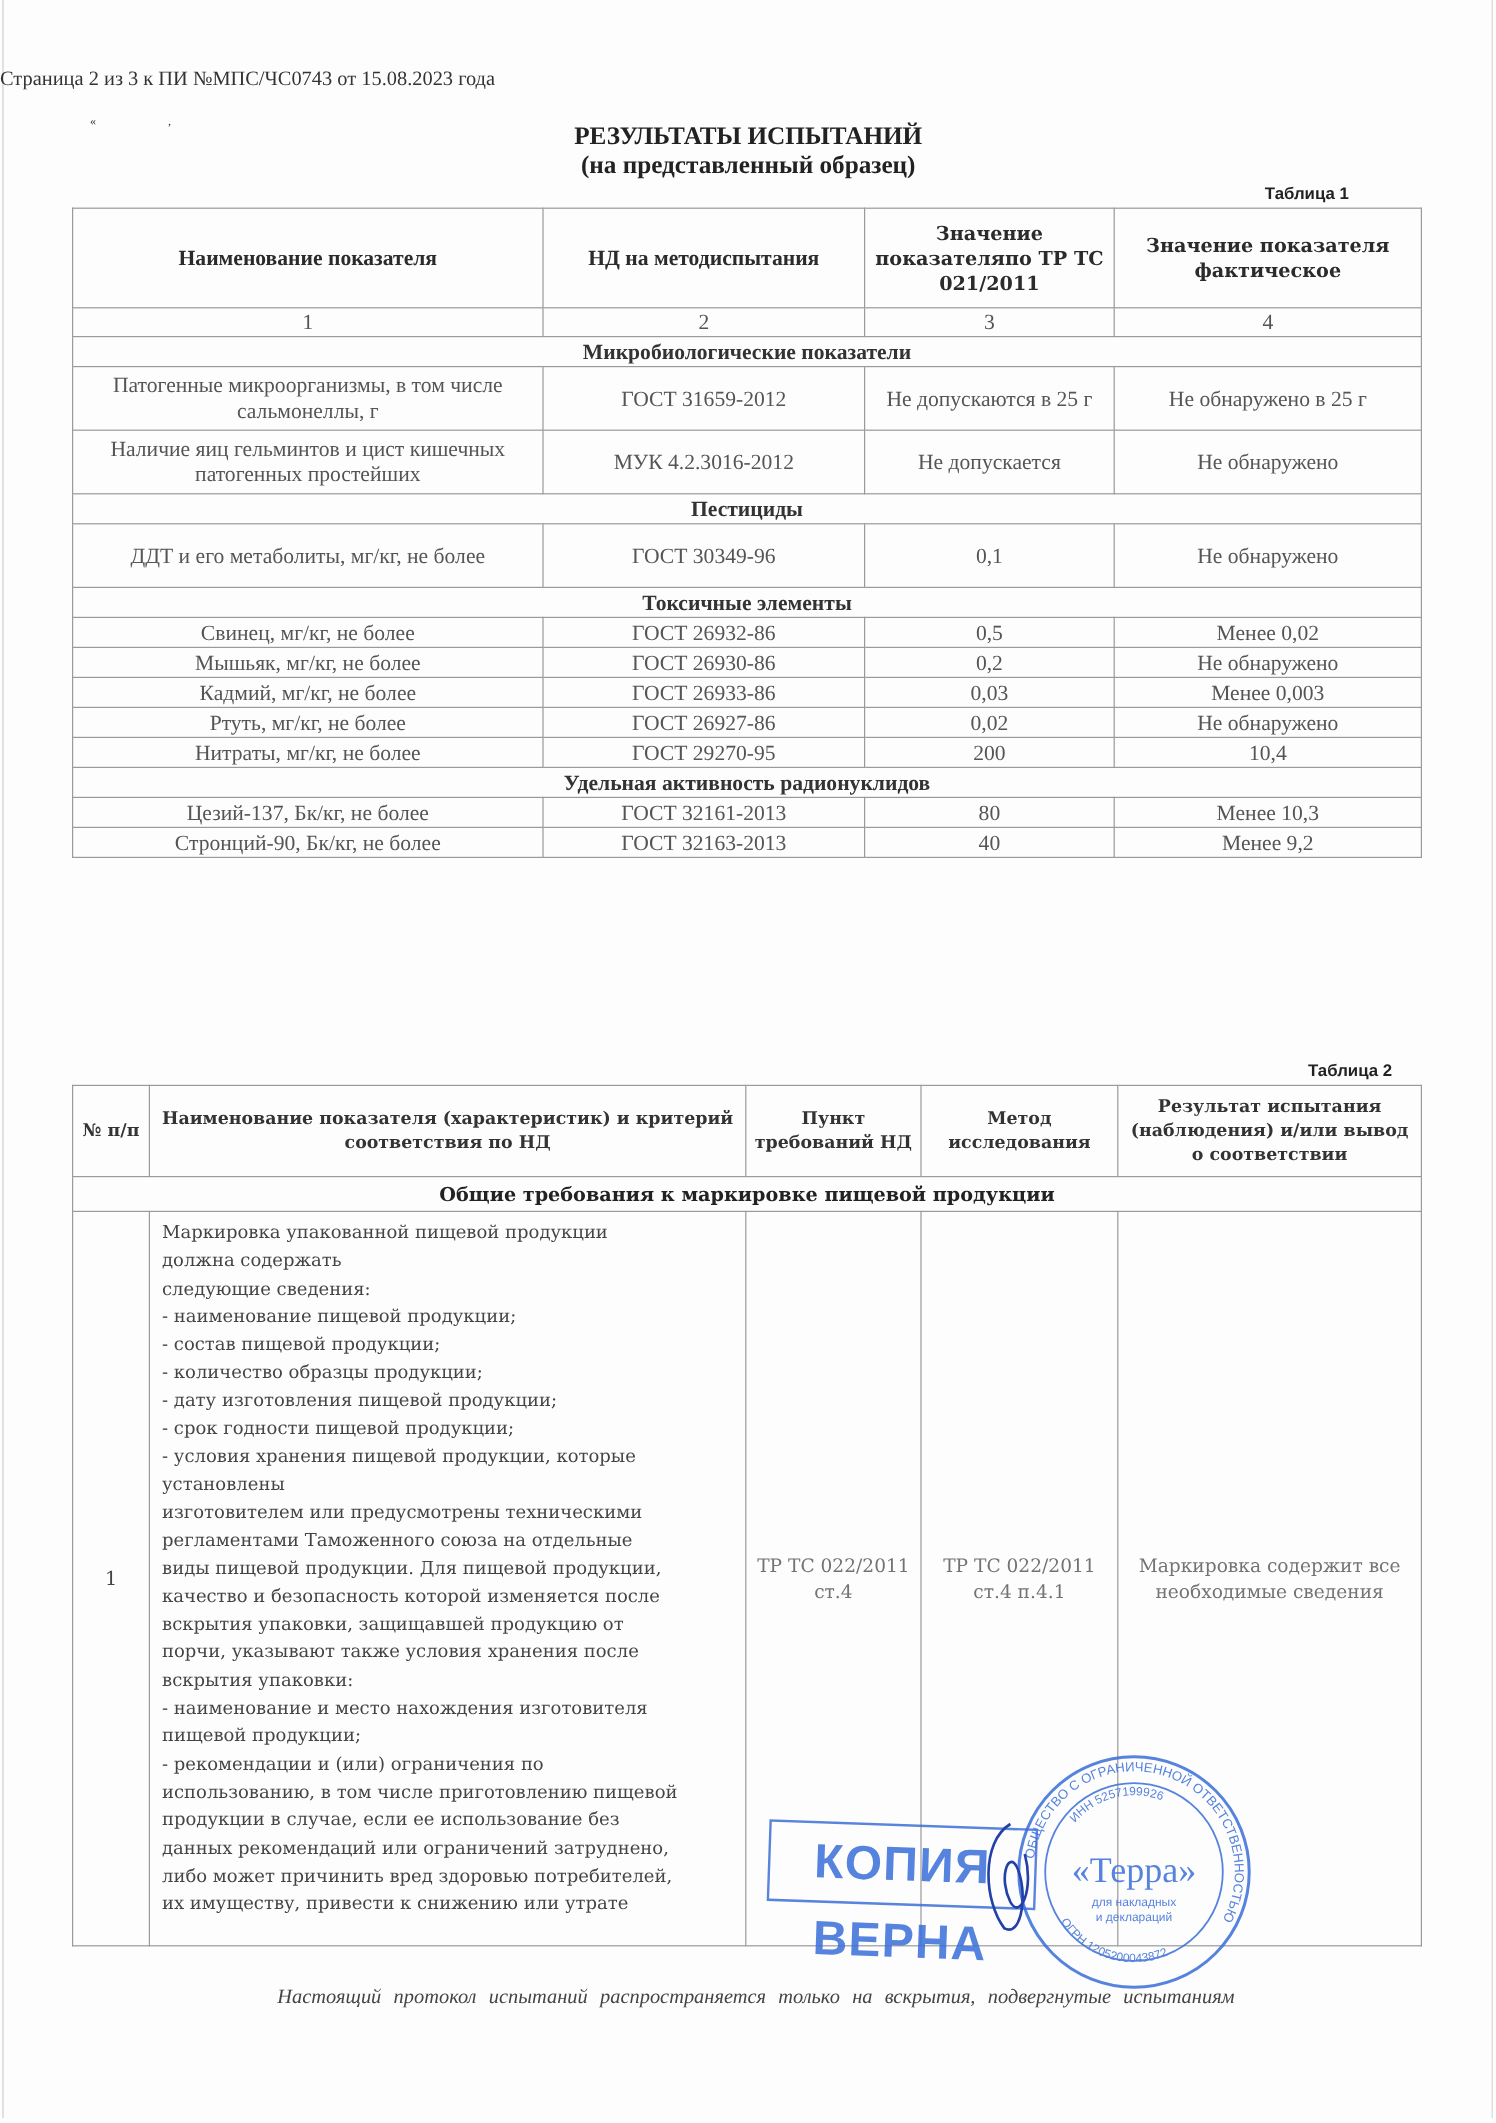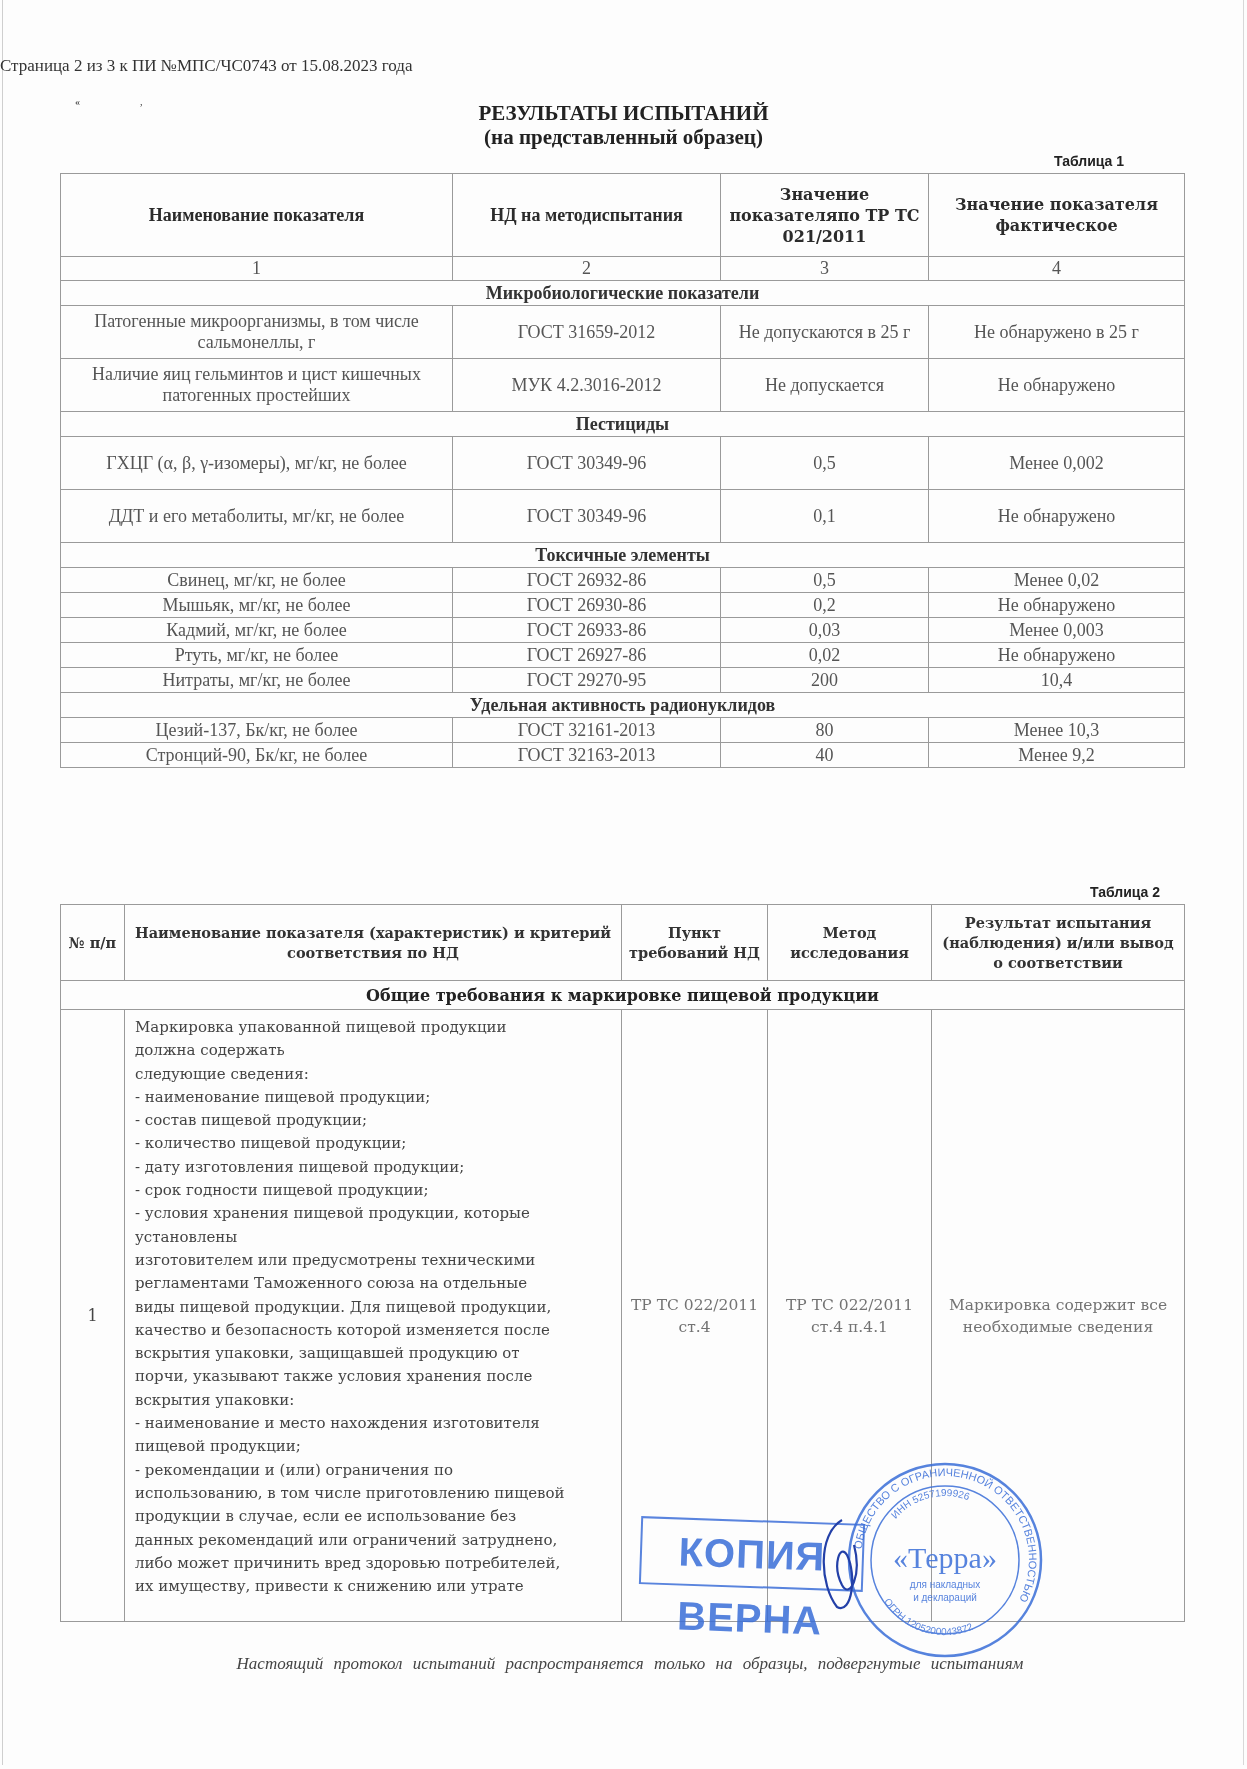--- a/index.html
+++ b/index.html
@@ -88,26 +88,20 @@
       <tr class="two">
         <td>Наличие яиц гельминтов и цист кишечных патогенных простейших</td>
         <td>МУК 4.2.3016-2012</td>
         <td>Не допускается</td>
         <td>Не обнаружено</td>
       </tr>
       <tr class="sec">
         <td colspan="4">Пестициды</td>
       </tr>
       <tr class="two">
-        <td>ГХЦГ (α, β, γ-изомеры), мг/кг, не более</td>
-        <td>ГОСТ 30349-96</td>
-        <td>0,5</td>
-        <td>Менее 0,002</td>
-      </tr>
-      <tr class="two">
         <td>ДДТ и его метаболиты, мг/кг, не более</td>
         <td>ГОСТ 30349-96</td>
         <td>0,1</td>
         <td>Не обнаружено</td>
       </tr>
       <tr class="sec">
         <td colspan="4">Токсичные элементы</td>
       </tr>
       <tr class="one">
         <td>Свинец, мг/кг, не более</td>
@@ -179,21 +173,21 @@
   </tr>
   <tr>
     <td class="num">1</td>
     <td class="body">
           <div class="req-text" id="req-text">
             <span class="ln">Маркировка упакованной пищевой продукции</span>
             <span class="ln">должна содержать</span>
             <span class="ln">следующие сведения:</span>
             <span class="ln">- наименование пищевой продукции;</span>
             <span class="ln">- состав пищевой продукции;</span>
-            <span class="ln">- количество пищевой продукции;</span>
+            <span class="ln">- количество образцы продукции;</span>
             <span class="ln">- дату изготовления пищевой продукции;</span>
             <span class="ln">- срок годности пищевой продукции;</span>
             <span class="ln">- условия хранения пищевой продукции, которые</span>
             <span class="ln">установлены</span>
             <span class="ln">изготовителем или предусмотрены техническими</span>
             <span class="ln">регламентами Таможенного союза на отдельные</span>
             <span class="ln">виды пищевой продукции. Для пищевой продукции,</span>
             <span class="ln">качество и безопасность которой изменяется после</span>
             <span class="ln">вскрытия упаковки, защищавшей продукцию от</span>
             <span class="ln">порчи, указывают также условия хранения после</span>
@@ -236,13 +230,13 @@
   <text x="100" y="141" text-anchor="middle" font-family="Liberation Sans, sans-serif" font-size="10" fill="#3a6ed8">и деклараций</text>
   <text font-family="Liberation Sans, sans-serif" font-size="10" fill="#3a6ed8">
     <textPath href="#seal-arc-bottom" startOffset="12%"><tspan>ОГРН 1205200043872</tspan></textPath>
   </text>
 </svg>
 
 <svg class="signature" viewBox="0 0 60 100">
   <path d="M30 5 C 5 20, 8 70, 25 92 C 40 100, 45 60, 35 40 C 28 28, 20 50, 30 70 C 38 85, 50 60, 42 30" fill="none" stroke="#2340a8" stroke-width="2.2"></path>
 </svg>
 
-<div class="footer">Настоящий протокол испытаний распространяется только на образцы, подвергнутые испытаниям</div>
+<div class="footer">Настоящий протокол испытаний распространяется только на вскрытия, подвергнутые испытаниям</div>
 
 </body></html>

